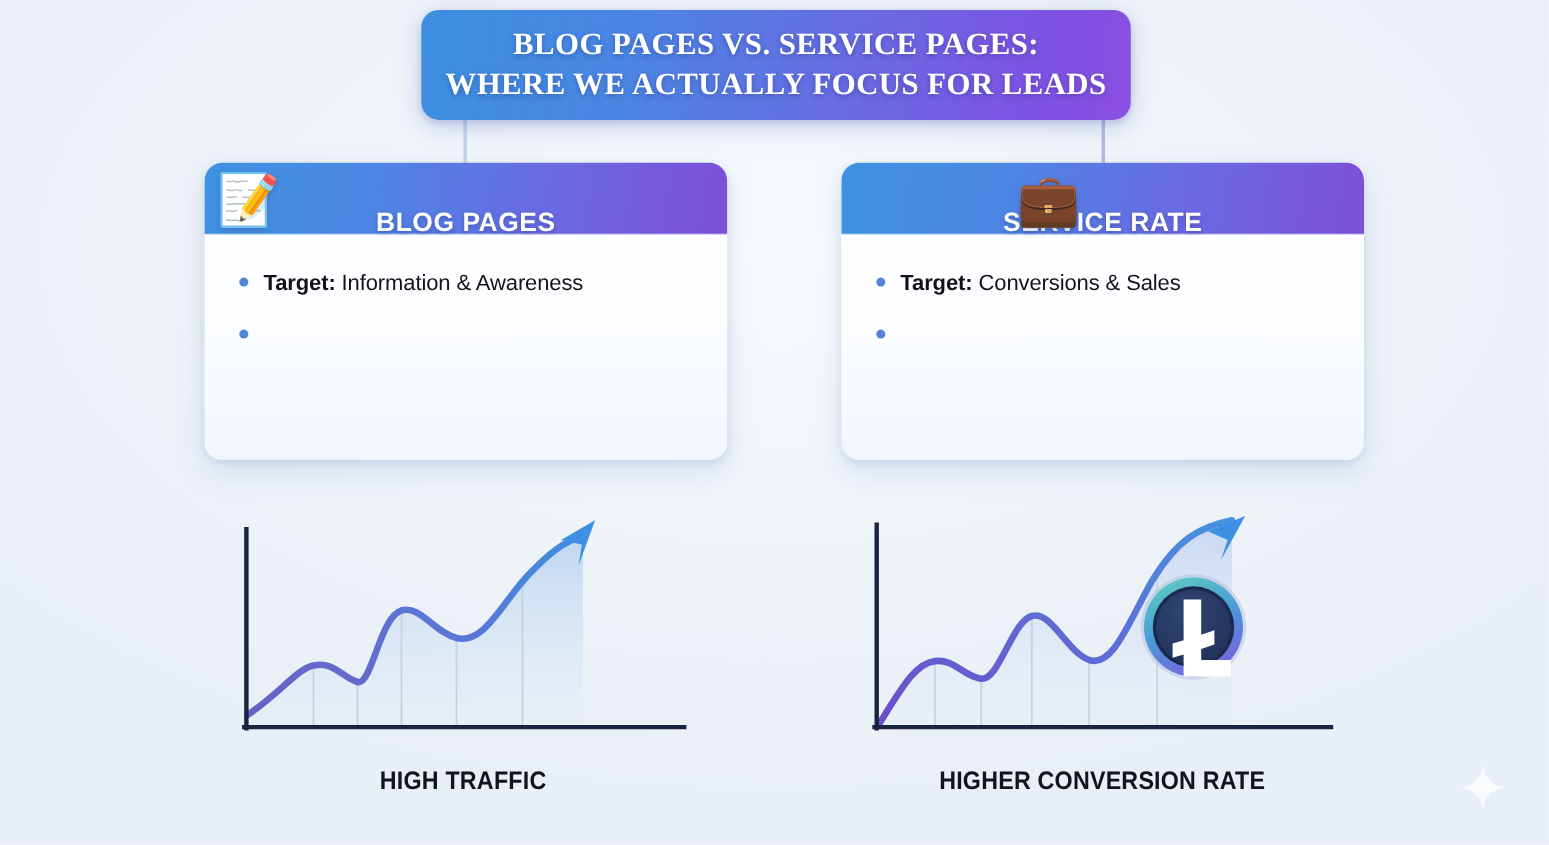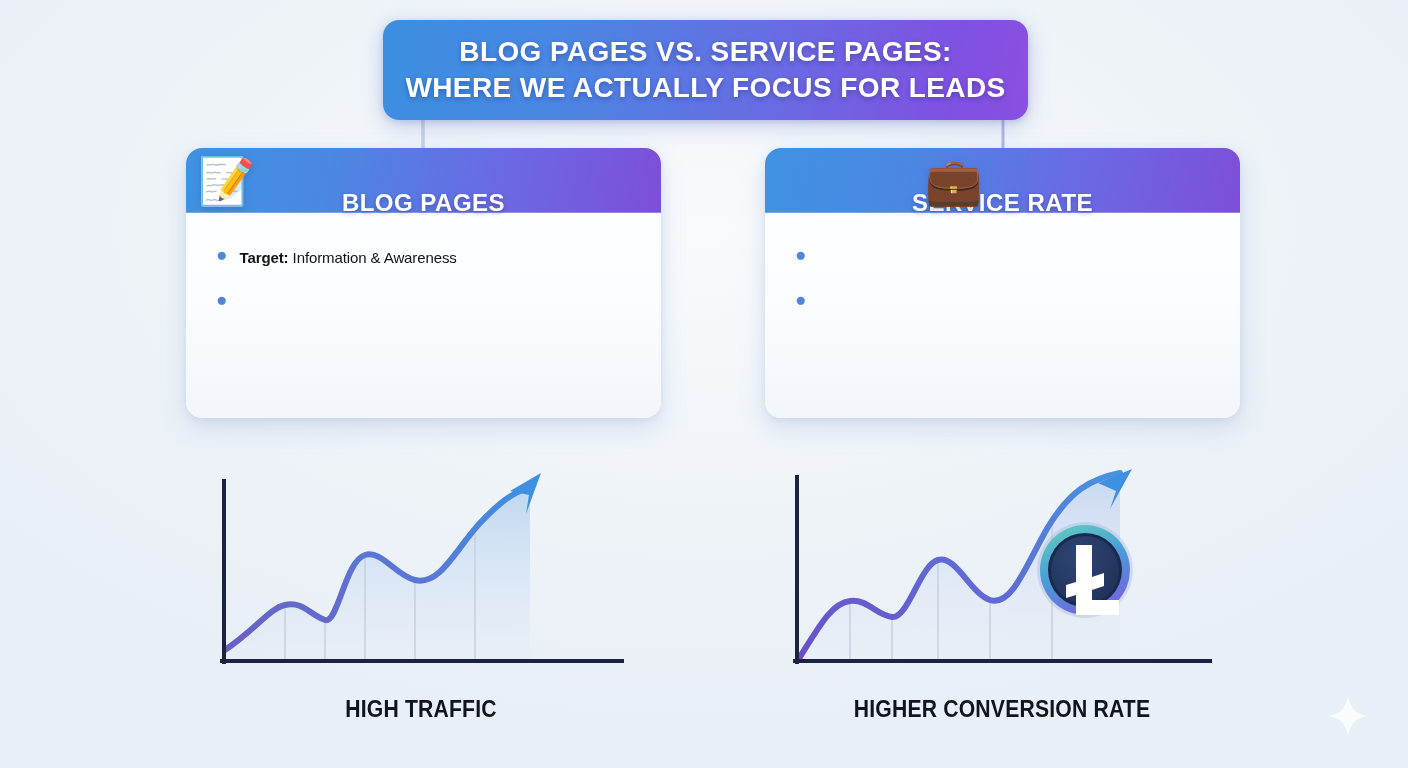--- a/index.html
+++ b/index.html
@@ -18,27 +18,28 @@
 
   
   .connector-svg {
     position:absolute; left:0; top:0; width:1408px; height:768px;
     pointer-events:none;
   }
 
   
   .title-banner {
     position:absolute;
-    left:383px; top:20px;
+    left:383px; top:9px;
     width:645px; height:100px;
     border-radius:16px;
     background:linear-gradient(100deg, #3b8fe0 0%, #4a86e3 28%, #6a6ae2 62%, #7f51e2 88%, #8b4fe0 100%);
     box-shadow:0 6px 22px rgba(90,110,200,.30), 0 2px 6px rgba(60,80,160,.18);
     display:flex; align-items:center; justify-content:center;
     z-index:6;
+    font-family:Liberation Serif, serif;
   }
   .title-text {
     color:#ffffff;
     font-size:28px;
     font-weight:bold;
     letter-spacing:.4px;
     line-height:1.30;
     text-align:center;
     text-shadow:0 2px 5px rgba(30,40,110,.40);
     padding:0 20px;
@@ -95,21 +96,21 @@
   }
   .bullet-dot {
     color:#4f86d8;
     font-size:19px;
     line-height:1;
     margin-right:12px;
     flex:0 0 auto;
     transform:translateY(-2px);
   }
   .bullet-text {
-    font-size:15px;
+    font-size:20px;
     color:#111318;
     letter-spacing:-.1px;
   }
   .bullet-text .lbl { font-weight:bold; }
 
   
   .chart-block { position:absolute; z-index:4; }
   .chart-left  { left:200px; top:465px; }
   .chart-right { left:780px; top:465px; }
   .chart-svg { display:block; }
@@ -174,20 +175,24 @@
   </div>
 
   <div class="card card-right">
     <div class="card-header">
       <span class="card-emoji emoji-right">💼</span>
       <span class="card-title">SERVICE RATE</span>
     </div>
     <div class="card-body">
       <div class="bullet-row">
         <span class="bullet-dot">●</span>
+        <span class="bullet-text">
+          <span class="lbl">Target:</span>
+          <span>Conversions &amp; Sales</span>
+        </span>
       </div>
       <div class="bullet-row">
         <span class="bullet-dot">●</span>
       </div>
     </div>
   </div>
 
   <div class="chart-block chart-left">
     <svg class="chart-svg" width="440" height="230" viewBox="0 0 440 230">
       <defs>

